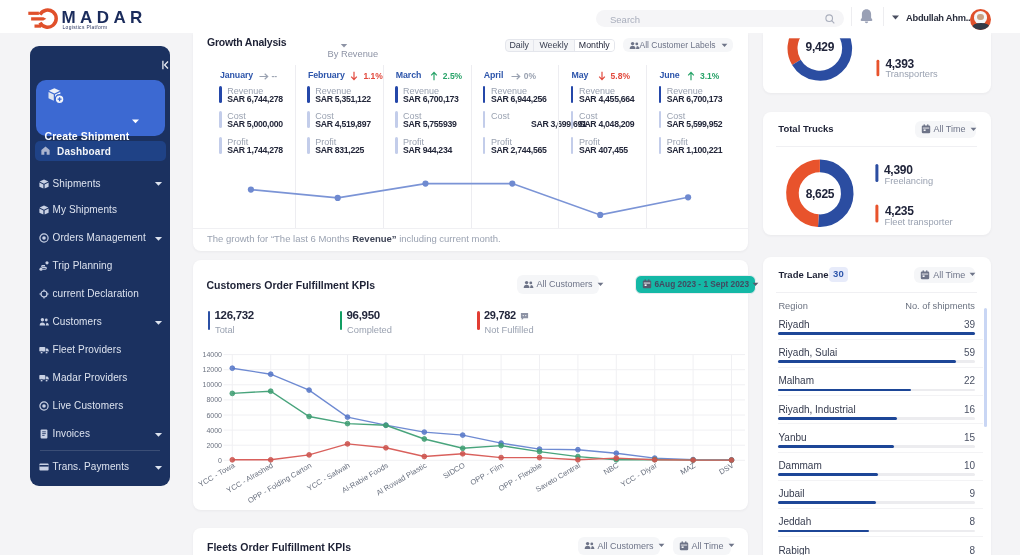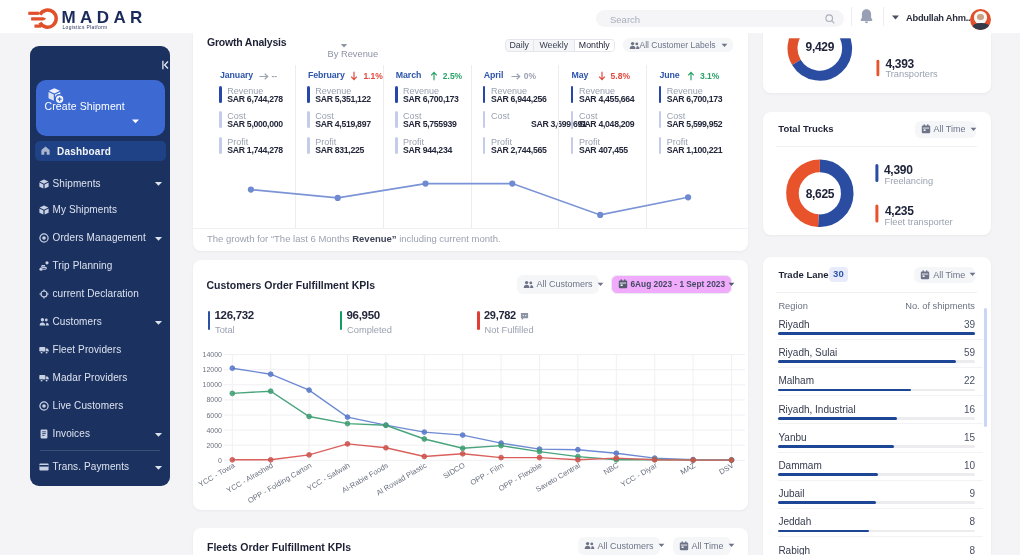--- a/index.html
+++ b/index.html
@@ -48,21 +48,21 @@
       <path d="M8 1.5 L4.6 5 L8 8.5" fill="none" stroke="#e7ebf4" stroke-width="1.3"></path>
     </svg>
 <div class="abs" style="left:6px;top:33.5px;width:129px;height:56px;background:#3c69d2;border-radius:10px;">
 <svg class="abs" style="left:10.5px;top:7.5px;" width="18" height="22" viewBox="0 0 18 22">
 <path d="M7.4 1.2 L13 3.8 L7.4 6.4 L1.8 3.8 Z" fill="#eef1f7"></path>
 <path d="M1.5 5 L6.8 7.5 L6.8 13.7 L1.5 11.2 Z" fill="#dfe5f0"></path>
 <path d="M13.3 5 L8 7.5 L8 13.7 L13.3 11.2 Z" fill="#eef1f7"></path>
 <circle cx="12.6" cy="12.2" r="4.4" fill="#f4f6fa" stroke="#3c69d2" stroke-width="1.4"></circle>
 <path d="M12.6 10.2 L12.6 14.2 M10.6 12.2 L14.6 12.2" stroke="#3c69d2" stroke-width="1.3"></path>
 </svg>
-<span class="abs" style="left:8.5px;top:20px;font-size:10.5px;font-weight:normal;color:#fff;letter-spacing:0.1px;">Create Shipment</span>
+<span class="abs" style="left:8.5px;top:50px;font-size:10.5px;font-weight:bold;color:#fff;letter-spacing:0.1px;">Create Shipment</span>
 <svg class="abs" style="left:95px;top:38px;" width="9" height="7" viewBox="0 0 9 7">
         <path d="M1 1.4 L4.5 5.2 L8 1.4 Z" fill="#fff"></path>
       </svg>
 </div>
 <div class="abs" style="left:4.5px;top:95px;width:131px;height:19.5px;background:#1f4286;border-radius:5px;">
 <svg class="abs" style="left:6.5px;top:5px;" width="9" height="9" viewBox="0 0 10 10">
         <path d="M5 0.6 L9.6 4.4 L9.6 9.6 L6.3 9.6 L6.3 6.5 L3.7 6.5 L3.7 9.6 L0.4 9.6 L0.4 4.4 Z" fill="#aab4cf"></path>
       </svg>
 <span class="abs" style="left:22.5px;top:4.5px;font-size:10px;font-weight:bold;color:#f2f4f8;letter-spacing:0.2px;">Dashboard</span>
 </div>
@@ -282,21 +282,21 @@
         <circle cx="3.6" cy="2.6" r="1.7" fill="#6e7488"></circle>
         <circle cx="7.8" cy="2.9" r="1.4" fill="#6e7488"></circle>
         <path d="M0.7 8 C0.7 5.9 1.9 4.8 3.6 4.8 C5.3 4.8 6.5 5.9 6.5 8 Z" fill="#6e7488"></path>
         <path d="M7 8 C7.2 6.3 8 5.3 7.8 5.1 C9.3 5.1 10.4 6.1 10.4 8 Z" fill="#6e7488"></path>
       </svg>
 <span style="margin-left:3px;font-size:9px;">All Customers</span>
 <svg style="margin-left:4px;" width="7" height="5" viewBox="0 0 7 5">
         <path d="M0.6 0.8 L3.5 4 L6.4 0.8 Z" fill="#6e7488"></path>
       </svg>
 </div>
-<div class="btnchip" style="left:418px;top:15px;width:121px;height:18.5px;border:1px solid #ebecf0;background:#f0abfc;">
+<div class="btnchip" style="left:442px;top:15px;width:121px;height:18.5px;border:1px solid #ebecf0;background:#14b8a6;">
 <svg style="margin-left:6px;" width="10" height="10" viewBox="0 0 10 10">
         <rect x="0.8" y="1.6" width="8.4" height="7.6" rx="1.2" fill="#555b6e"></rect>
         <rect x="2.6" y="0.4" width="1.3" height="2.2" fill="#555b6e"></rect>
         <rect x="6.1" y="0.4" width="1.3" height="2.2" fill="#555b6e"></rect>
         <rect x="1.8" y="3.6" width="6.4" height="0.9" fill="#fafbfc"></rect>
         <rect x="2.6" y="5.4" width="2" height="1.6" fill="#fafbfc"></rect>
       </svg>
 <span style="margin-left:3px;font-size:8.3px;color:#434960;font-weight:bold;">6Aug 2023 - 1 Sept 2023</span>
 <svg style="margin-left:3px;" width="7" height="5" viewBox="0 0 7 5">
         <path d="M0.6 0.8 L3.5 4 L6.4 0.8 Z" fill="#555b6e"></path>

